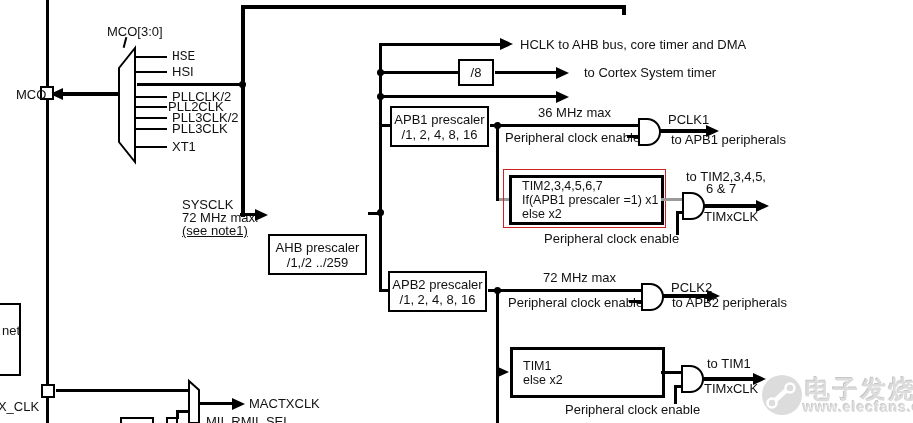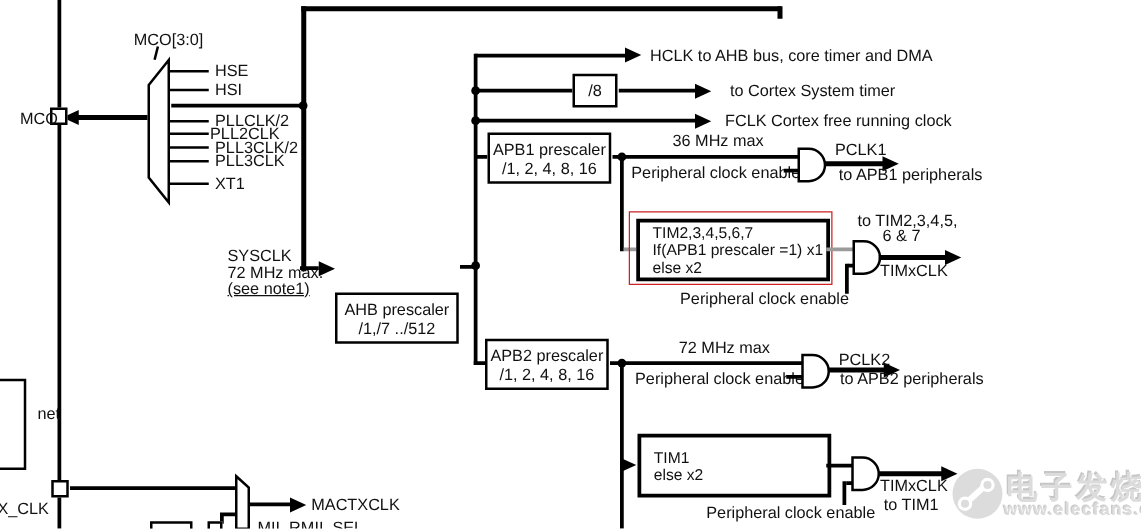--- a/index.html
+++ b/index.html
@@ -49,21 +49,21 @@
     <polygon points="2,22 18,2 18,116 2,96" fill="#fff" stroke="#000" stroke-width="2"></polygon>
   </svg>
 
   <div class="wire" style="left:136px;top:56px;width:31px;height:2px;"></div>
   <div class="wire" style="left:136px;top:71px;width:31px;height:2px;"></div>
   <div class="wire" style="left:136px;top:96px;width:31px;height:2px;"></div>
   <div class="wire" style="left:136px;top:106px;width:31px;height:2px;"></div>
   <div class="wire" style="left:136px;top:117px;width:31px;height:2px;"></div>
   <div class="wire" style="left:136px;top:128px;width:31px;height:2px;"></div>
   <div class="wire" style="left:136px;top:146px;width:31px;height:2px;"></div>
-  <div class="lbl" style="left:172px;top:50px;">HSE</div>
+  <div class="lbl" style="left:172px;top:50px;font-family:Liberation Mono, monospace;">HSE</div>
   <div class="lbl" style="left:172px;top:65px;">HSI</div>
   <div class="lbl" style="left:172px;top:90px;">PLLCLK/2</div>
   <div class="lbl" style="left:168px;top:100px;">PLL2CLK</div>
   <div class="lbl" style="left:172px;top:111px;">PLL3CLK/2</div>
   <div class="lbl" style="left:172px;top:122px;">PLL3CLK</div>
   <div class="lbl" style="left:172px;top:140px;">XT1</div>
 
   <div class="wire" style="left:137px;top:83px;width:106px;height:3px;"></div>
   <div class="dot" style="left:239px;top:81px;"></div>
 
@@ -73,21 +73,21 @@
   <div class="lbl" style="left:16px;top:88px;text-align:center;">MCO</div>
 
   <div class="lbl" style="left:182px;top:198px;">SYSCLK</div>
   <div class="lbl" style="left:182px;top:211px;">72 MHz max.</div>
   <div class="lbl" style="left:182px;top:224px;text-decoration:underline;">(see note1)</div>
   <div class="wire" style="left:240px;top:213px;width:15px;height:3px;"></div>
   <div class="arr-r" style="left:255px;top:209px;"></div>
 
   <div class="box" style="left:268px;top:195px;width:95px;height:37px;margin-top:39px;">
     <span>AHB prescaler</span>
-    <span>/1,/7 ../512</span>
+    <span>/1,/2 ../259</span>
   </div>
   <div class="wire" style="left:368px;top:212px;width:12px;height:3px;"></div>
   <div class="dot" style="left:377px;top:209px;"></div>
 
   <div class="wire" style="left:379px;top:43px;width:3px;height:249px;"></div>
 
   <div class="wire" style="left:380px;top:43px;width:120px;height:3px;"></div>
   <div class="arr-r" style="left:500px;top:38px;"></div>
   <div class="lbl" style="left:520px;top:38px;">HCLK to AHB bus, core timer and DMA</div>
 
@@ -96,21 +96,20 @@
   <div class="box" style="left:458px;top:59px;width:32px;height:23px;">
     <span>/8</span>
   </div>
   <div class="wire" style="left:495px;top:71px;width:61px;height:3px;"></div>
   <div class="arr-r" style="left:556px;top:67px;"></div>
   <div class="lbl" style="left:584px;top:66px;">to Cortex System timer</div>
 
   <div class="dot" style="left:377px;top:93px;"></div>
   <div class="wire" style="left:380px;top:95px;width:176px;height:3px;"></div>
   <div class="arr-r" style="left:556px;top:91px;"></div>
-  <div class="lbl" style="left:580px;top:90px;">FCLK Cortex free running clock</div>
 
   <div class="wire" style="left:381px;top:124px;width:9px;height:3px;"></div>
   <div class="box" style="left:390px;top:106px;width:95px;height:37px;">
     <span>APB1 prescaler</span>
     <span>/1, 2, 4, 8, 16</span>
   </div>
   <div class="wire" style="left:490px;top:124px;width:149px;height:3px;"></div>
   <div class="dot" style="left:494px;top:122px;"></div>
   <div class="lbl" style="left:538px;top:106px;">36 MHz max</div>
   <div class="lbl" style="left:505px;top:131px;">Peripheral clock enable</div>
@@ -170,25 +169,25 @@
   </div>
   <div class="wire" style="left:661px;top:371px;width:21px;height:3px;"></div>
   <div class="lbl" style="left:565px;top:403px;">Peripheral clock enable</div>
   <div class="wire" style="left:674px;top:385px;width:3px;height:19px;"></div>
   <div class="wire" style="left:677px;top:385px;width:6px;height:3px;"></div>
   <svg style="left:681px;top:365px;" width="24" height="28" viewBox="0 0 24 28">
     <path d="M1,1 h8 a13,13 0 0 1 0,26 h-8 z" fill="#fff" stroke="#000" stroke-width="2"></path>
   </svg>
   <div class="wire" style="left:703px;top:377px;width:52px;height:4px;"></div>
   <div class="arr-r" style="left:753px;top:373px;"></div>
-  <div class="lbl" style="left:707px;top:357px;margin-top:40px;">to TIM1</div>
+  <div class="lbl" style="left:707px;top:357px;">to TIM1</div>
   <div class="lbl" style="left:704px;top:382px;">TIMxCLK</div>
 
   <div class="box" style="left:-52px;top:303px;width:69px;height:69px;"></div>
-  <div class="lbl" style="left:2px;top:324px;margin-left:28px;">net</div>
+  <div class="lbl" style="left:2px;top:324px;">net</div>
   <div class="pad" style="left:41px;top:384px;"></div>
   <div class="lbl" style="left:-10px;top:400px;">TX_CLK</div>
   <div class="wire" style="left:56px;top:389px;width:132px;height:3px;"></div>
   <svg style="left:187px;top:379px;" width="14" height="44" viewBox="0 0 14 44">
     <polygon points="2,2 12,11 12,44 2,44" fill="#fff" stroke="#000" stroke-width="2"></polygon>
   </svg>
   <div class="wire" style="left:199px;top:402px;width:35px;height:3px;"></div>
   <div class="arr-r" style="left:232px;top:398px;"></div>
   <div class="lbl" style="left:249px;top:397px;">MACTXCLK</div>
   <div class="lbl" style="left:206px;top:415px;">MII_RMII_SEL</div>

